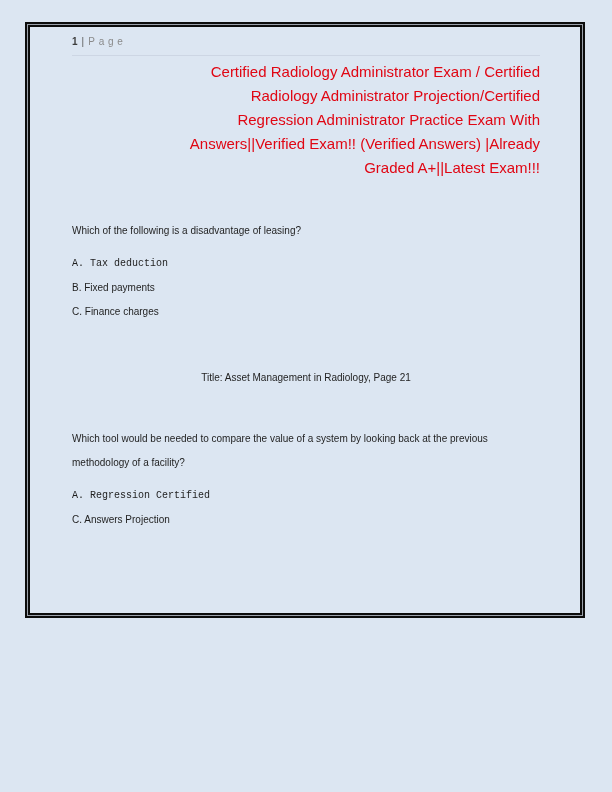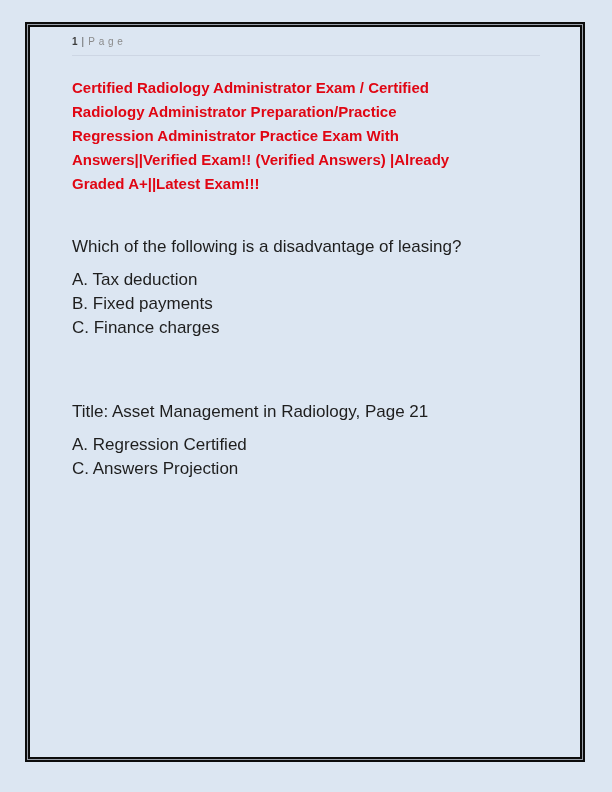--- a/index.html
+++ b/index.html
@@ -16,82 +16,83 @@
   html, body {
     margin: 0; padding: 0;
     width: 612px; height: 792px;
     background: var(--page-bg);
     font-family: "Liberation Sans", sans-serif;
     color: var(--body-text);
   }
   .page-frame {
     position: absolute;
     left: 25px; top: 22px;
-    width: 560px; height: 740px;
+    width: 560px; height: 596px;
     background: var(--page-bg);
     border: 2px solid var(--frame-border);
     box-shadow: inset 0 0 0 1px #9aa0aa, inset 0 0 0 3px var(--frame-border);
   }
   .content {
     position: absolute;
     left: 45px; top: 0;
     width: 468px;
   }
   .page-header {
     margin-top: 12px;
     padding-bottom: 7px;
     border-bottom: 1px solid var(--header-rule);
     font-size: 10px;
     line-height: 12px;
   }
   .pg-num { font-weight: bold; color: var(--header-num); }
   .pg-sep { color: #595959; margin: 0 4px; }
   .pg-label { color: var(--header-label); letter-spacing: 0.38em; }
   .exam-title {
-    margin-top: 20px;
-    text-align: left;
+    margin-top: 4px;
+    text-align: right;
     color: var(--title-red);
-    font-weight: bold;
+    font-weight: normal;
     font-size: 15px;
     line-height: 24px;
   }
-  p { margin: 0; font-size: 17px; line-height: 24px; }
+  p { margin: 0; font-size: 10px; line-height: 24px; }
   .prompt-q1 { margin-top: 39px; }
-  .reference { margin-top: 60px; }
+  .reference { margin-top: 42px; text-align: center; }
   .prompt-q2 { margin-top: 37px; }
   .option { }
-  .option.first { margin-top: 9px; }
+  .option.first { margin-top: 9px; font-family: Liberation Mono, monospace; }
   .answer { color: var(--answer-red); }
 </style>
 </head>
 <body>
 
 <div class="page-frame">
   <div class="content">
 
     <header class="page-header">
       <span class="pg-num">1</span><span class="pg-sep">|</span><span class="pg-label">Page</span>
     </header>
 
     <div class="exam-title">
       <div>Certified Radiology Administrator Exam / Certified</div>
-      <div>Radiology Administrator Preparation/Practice</div>
+      <div>Radiology Administrator Projection/Certified</div>
       <div>Regression Administrator Practice Exam With</div>
       <div>Answers||Verified Exam!! (Verified Answers) |Already</div>
       <div>Graded A+||Latest Exam!!!</div>
     </div>
 
     <section>
       <p class="prompt-q1">Which of the following is a disadvantage of leasing?</p>
       <p class="option first">A. Tax deduction</p>
       <p class="option">B. Fixed payments</p>
       <p class="option">C. Finance charges</p>
     </section>
 
     <p class="reference">Title: Asset Management in Radiology, Page 21</p>
 
     <section>
+      <p class="prompt-q2">Which tool would be needed to compare the value of a system by looking back at the previous methodology of a facility?</p>
       <p class="option first">A. Regression Certified</p>
       <p class="option">C. Answers Projection</p>
     </section>
 
   </div>
 </div>
 
 </body></html>

